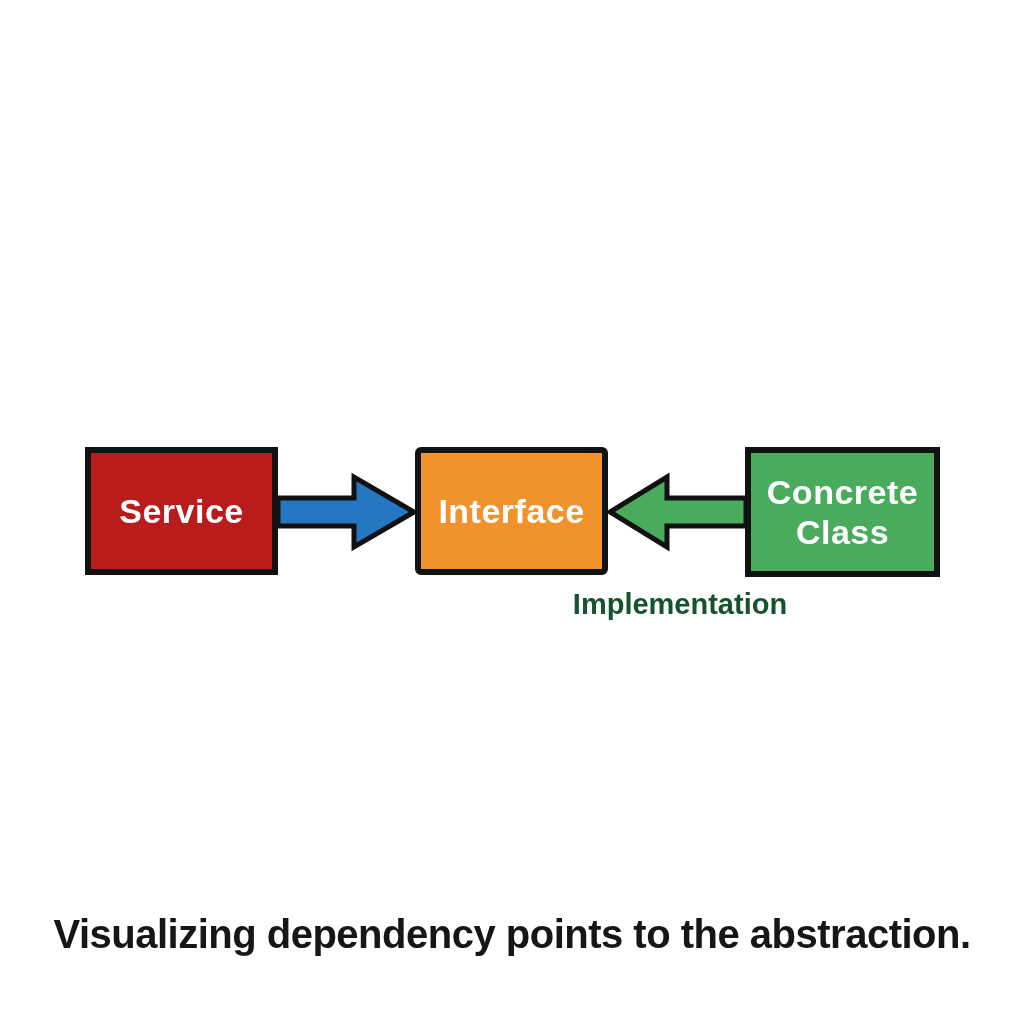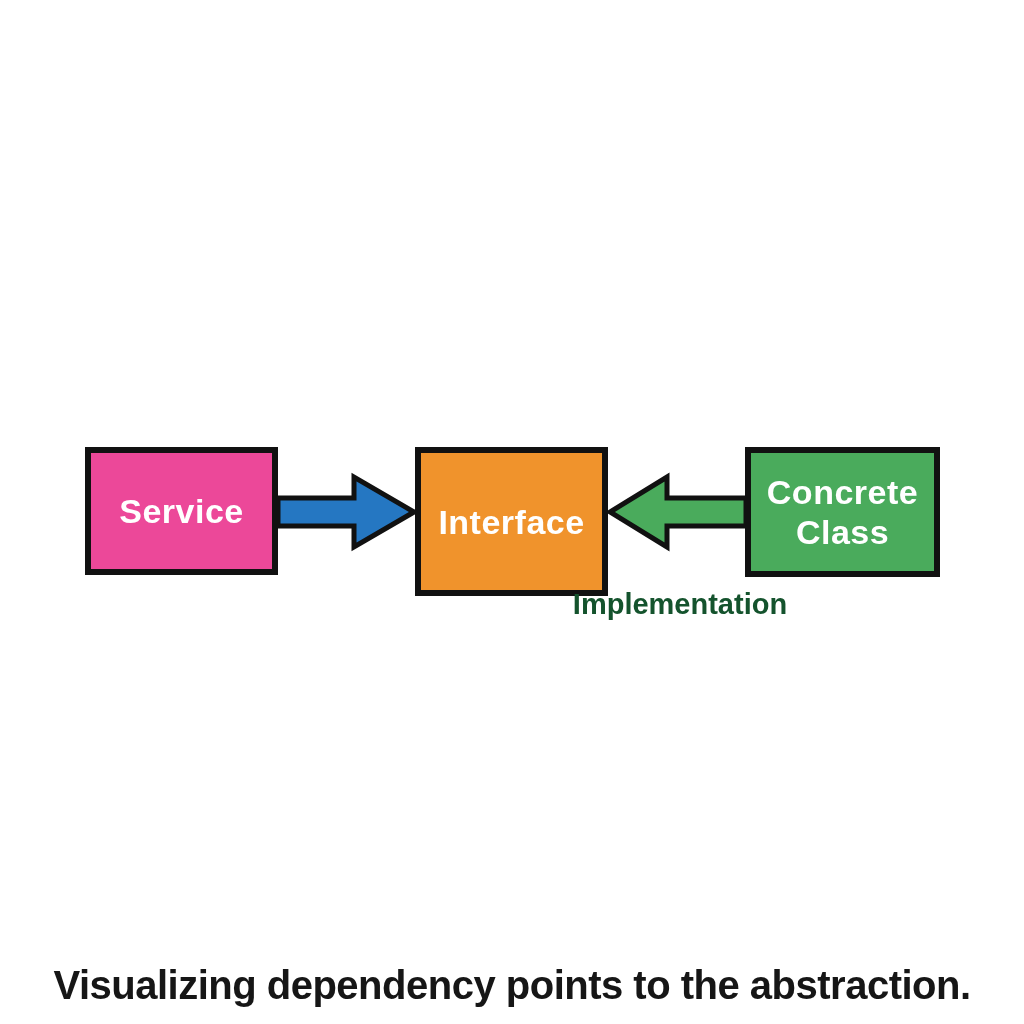--- a/index.html
+++ b/index.html
@@ -25,21 +25,21 @@
     text-align: center;
   }
   .box span {
     color: #ffffff;
     font-weight: 700;
     font-size: 34px;
     line-height: 40px;
     letter-spacing: 0.5px;
   }
   .box-service   { left: 85px;  top: 447px; width: 193px; height: 128px; }
-  .box-interface { left: 415px; top: 447px; width: 193px; height: 149px; }
+  .box-interface { left: 415px; top: 447px; width: 193px; height: 128px; border-radius: 6px; }
   .box-concrete  { left: 745px; top: 447px; width: 195px; height: 130px; padding: 8px 10px; }
   .arrow-svg {
     position: absolute;
     width: 141px;
     height: 80px;
     top: 472px;
   }
   .arrow-blue  { left: 276px; }
   .arrow-green { left: 607px; }
   .impl-label {
@@ -48,35 +48,35 @@
     top: 588px;
     width: 240px;
     text-align: center;
     font-size: 29px;
     font-weight: 700;
     letter-spacing: 0px;
   }
   .caption {
     position: absolute;
     left: 0;
-    top: 963px;
+    top: 912px;
     width: 1024px;
     text-align: center;
     font-size: 40px;
     font-weight: 700;
     color: #161616;
     letter-spacing: -0.5px;
   }
 </style>
 </head>
 <body>
 
 <div class="canvas">
 
-  <div class="box box-service" style="background-color: #ec4899;">
+  <div class="box box-service" style="background-color: #b91c1c;">
     <span>Service</span>
   </div>
 
   <svg class="arrow-svg arrow-blue" viewBox="0 0 141 80">
     <polygon points="2,26 78,26 78,5 138,40 78,75 78,54 2,54" stroke-width="5" stroke-linejoin="miter" fill="#2577c2" stroke="#111111"></polygon>
   </svg>
 
   <div class="box box-interface" style="background-color: rgb(240, 147, 44);">
     <span>Interface</span>
   </div>

